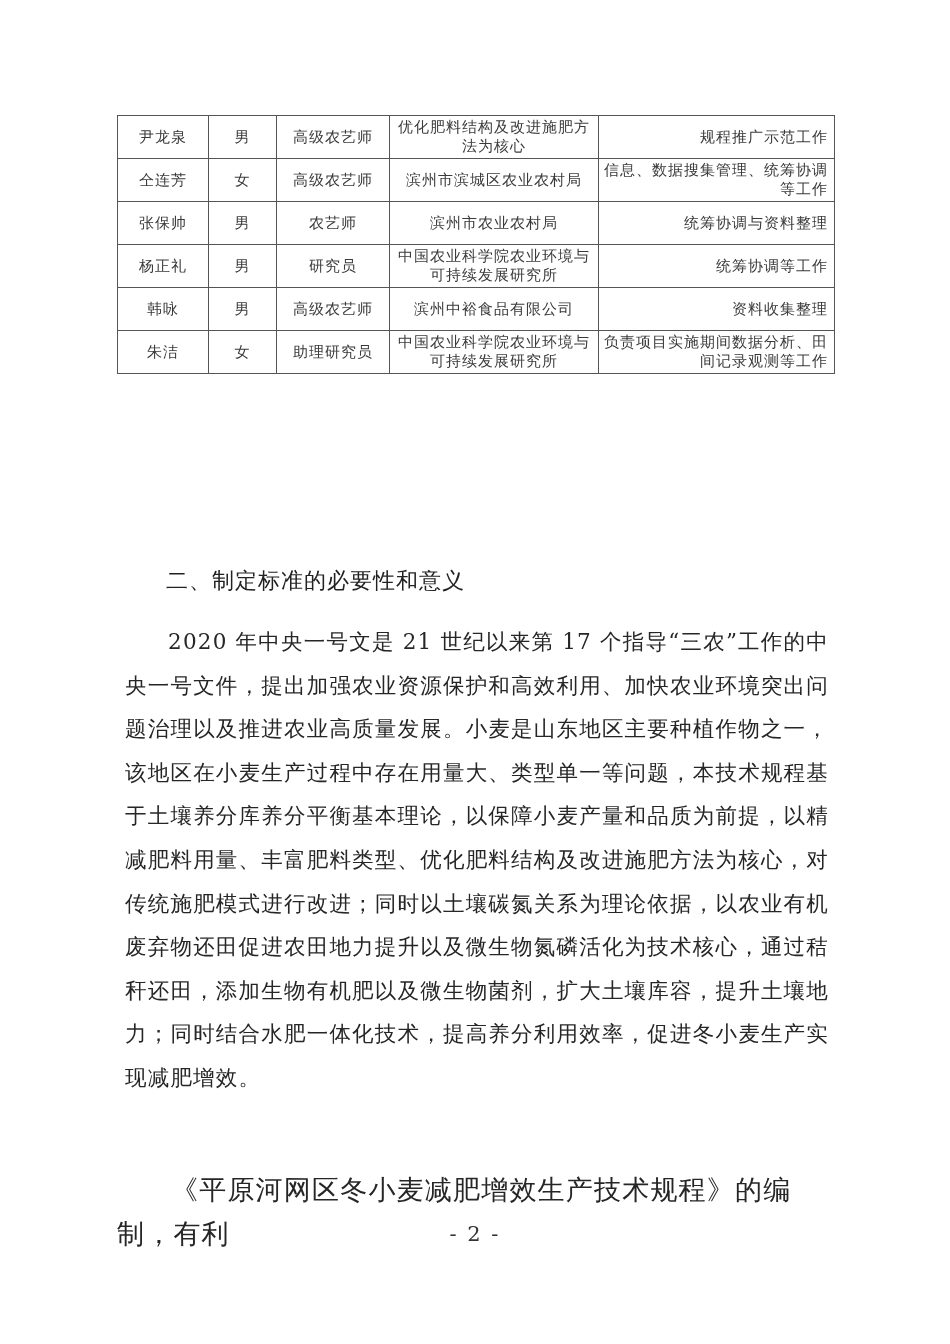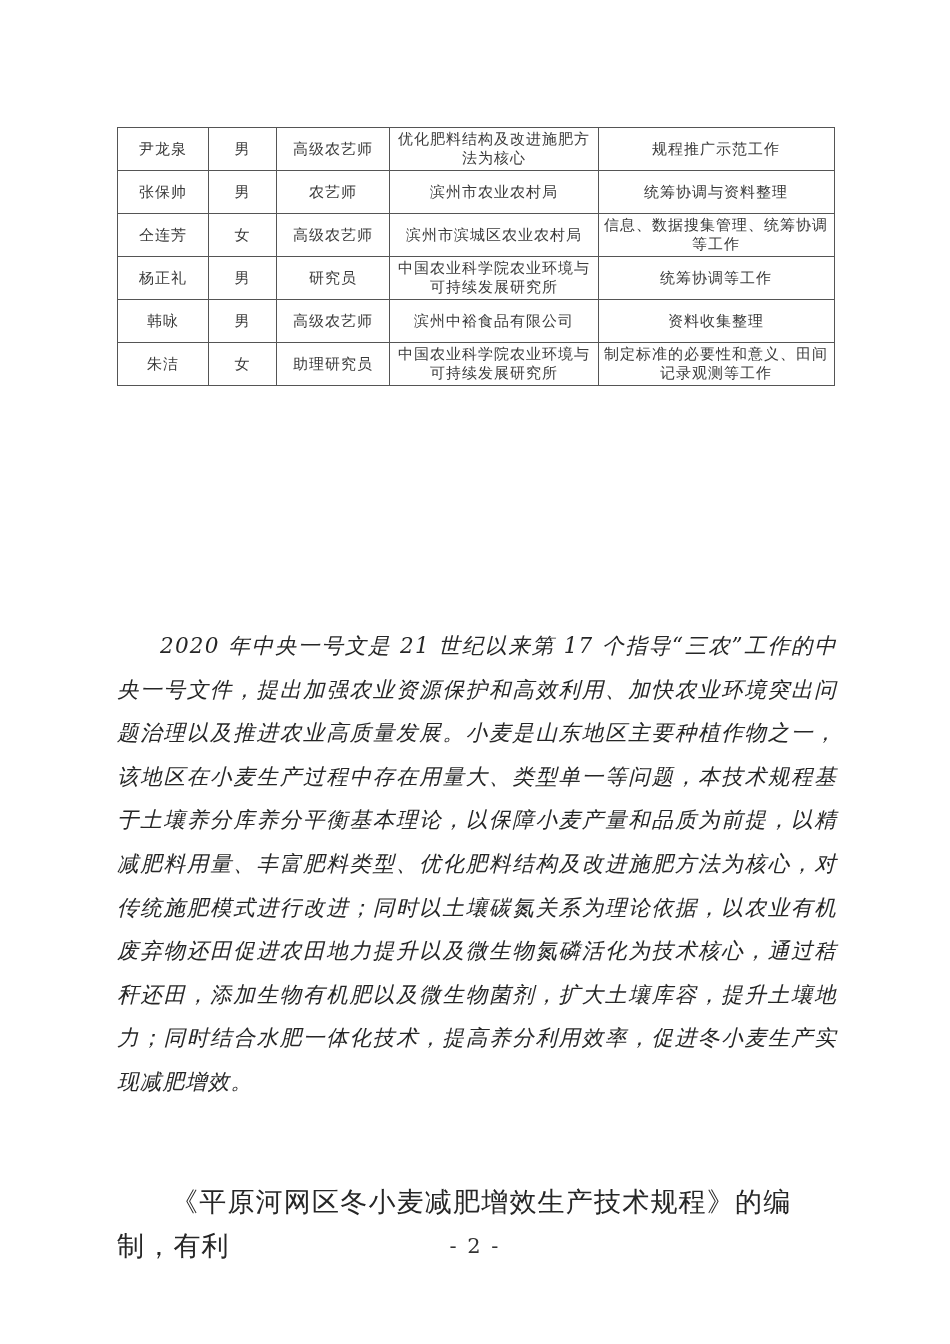--- a/index.html
+++ b/index.html
@@ -1,55 +1,55 @@
 <!DOCTYPE html>
 <html><head>
   <meta charset="utf-8">
   <style>
     html, body { margin: 0; padding: 0; background: #ffffff; }
     body {
       width: 950px; height: 1344px; position: relative; overflow: hidden;
       font-family: "DejaVu Serif", "Liberation Serif", serif;
       color: #2b2b2b;
     }
-    .page { position: absolute; left: 0; top: 12px; width: 950px; height: 1152px; }
+    .page { position: absolute; left: 0; top: 0; width: 950px; height: 1152px; }
     table.staff {
       position: absolute; left: 117px; top: 115px;
       width: 717px; border-collapse: collapse;
       table-layout: fixed;
     }
     table.staff td {
       border: 1.4px solid #555;
       height: 42px;
       padding: 0 6px;
       font-size: 15px;
       line-height: 19px;
       color: #3a3a3a;
       letter-spacing: 1px;
       vertical-align: middle;
     }
     table.staff td.c { text-align: center; }
-    table.staff td.l { text-align: center; padding-left: 5px; }
+    table.staff td.l { text-align: right; padding-left: 5px; }
     col.w1 { width: 91px; }
     col.w2 { width: 68px; }
     col.w3 { width: 113px; }
     col.w4 { width: 209px; }
     col.w5 { width: 236px; }
     .heading {
       position: absolute; left: 166px; top: 566px;
       font-family: "DejaVu Sans", "Liberation Sans", sans-serif;
       font-size: 22px; line-height: 30px; color: #222;
       letter-spacing: 1px;
     }
     .body-text {
       position: absolute; left: 117px; top: 612px; width: 720px;
       font-size: 21.5px; line-height: 43.6px; color: #262626;
       text-align: justify; letter-spacing: 1.2px;
     }
-    .body-text p { margin: 0; text-indent: 2em; font-style: italic; }
+    .body-text p { margin: 8px; text-indent: 2em; }
     .para2 {
       position: absolute; left: 117px; top: 1168px; width: 720px;
       font-size: 27px; line-height: 43.6px; color: #262626;
       letter-spacing: 1.2px; text-indent: 2em; margin: 0;
     }
     .page-number {
       position: absolute; left: 0; width: 950px; top: 1222px;
       text-align: center; font-size: 21px; color: #333;
       letter-spacing: 2px;
     }
@@ -69,57 +69,58 @@
     </colgroup>
     <tbody id="staff-body">
       <tr>
         <td class="c">尹龙泉</td>
         <td class="c">男</td>
         <td class="c">高级农艺师</td>
         <td class="c">优化肥料结构及改进施肥方法为核心</td>
         <td class="l">规程推广示范工作</td>
       </tr>
       <tr>
+        <td class="c">仝连芳</td>
+        <td class="c">女</td>
+        <td class="c">高级农艺师</td>
+        <td class="c">滨州市滨城区农业农村局</td>
+        <td class="l">信息、数据搜集管理、统筹协调等工作</td>
+      </tr>
+      <tr>
         <td class="c">张保帅</td>
         <td class="c">男</td>
         <td class="c">农艺师</td>
         <td class="c">滨州市农业农村局</td>
         <td class="l">统筹协调与资料整理</td>
-      </tr>
-      <tr>
-        <td class="c">仝连芳</td>
-        <td class="c">女</td>
-        <td class="c">高级农艺师</td>
-        <td class="c">滨州市滨城区农业农村局</td>
-        <td class="l">信息、数据搜集管理、统筹协调等工作</td>
       </tr>
       <tr>
         <td class="c">杨正礼</td>
         <td class="c">男</td>
         <td class="c">研究员</td>
         <td class="c">中国农业科学院农业环境与可持续发展研究所</td>
         <td class="l">统筹协调等工作</td>
       </tr>
       <tr>
         <td class="c">韩咏</td>
         <td class="c">男</td>
         <td class="c">高级农艺师</td>
         <td class="c">滨州中裕食品有限公司</td>
         <td class="l">资料收集整理</td>
       </tr>
       <tr>
         <td class="c">朱洁</td>
         <td class="c">女</td>
         <td class="c">助理研究员</td>
         <td class="c">中国农业科学院农业环境与可持续发展研究所</td>
-        <td class="l">制定标准的必要性和意义、田间记录观测等工作</td>
+        <td class="l">负责项目实施期间数据分析、田间记录观测等工作</td>
       </tr>
     </tbody>
   </table>
 
+  <div class="heading">二、制定标准的必要性和意义</div>
 
   <div class="body-text">
     <p>2020 年中央一号文是 21 世纪以来第 17 个指导“三农”工作的中央一号文件，提出加强农业资源保护和高效利用、加快农业环境突出问题治理以及推进农业高质量发展。小麦是山东地区主要种植作物之一，该地区在小麦生产过程中存在用量大、类型单一等问题，本技术规程基于土壤养分库养分平衡基本理论，以保障小麦产量和品质为前提，以精减肥料用量、丰富肥料类型、优化肥料结构及改进施肥方法为核心，对传统施肥模式进行改进；同时以土壤碳氮关系为理论依据，以农业有机废弃物还田促进农田地力提升以及微生物氮磷活化为技术核心，通过秸秆还田，添加生物有机肥以及微生物菌剂，扩大土壤库容，提升土壤地力；同时结合水肥一体化技术，提高养分利用效率，促进冬小麦生产实现减肥增效。</p>
   </div>
 
   <p class="para2">《平原河网区冬小麦减肥增效生产技术规程》的编制，有利</p>
 
   <div class="page-number">- 2 -</div>
 
 </div>

